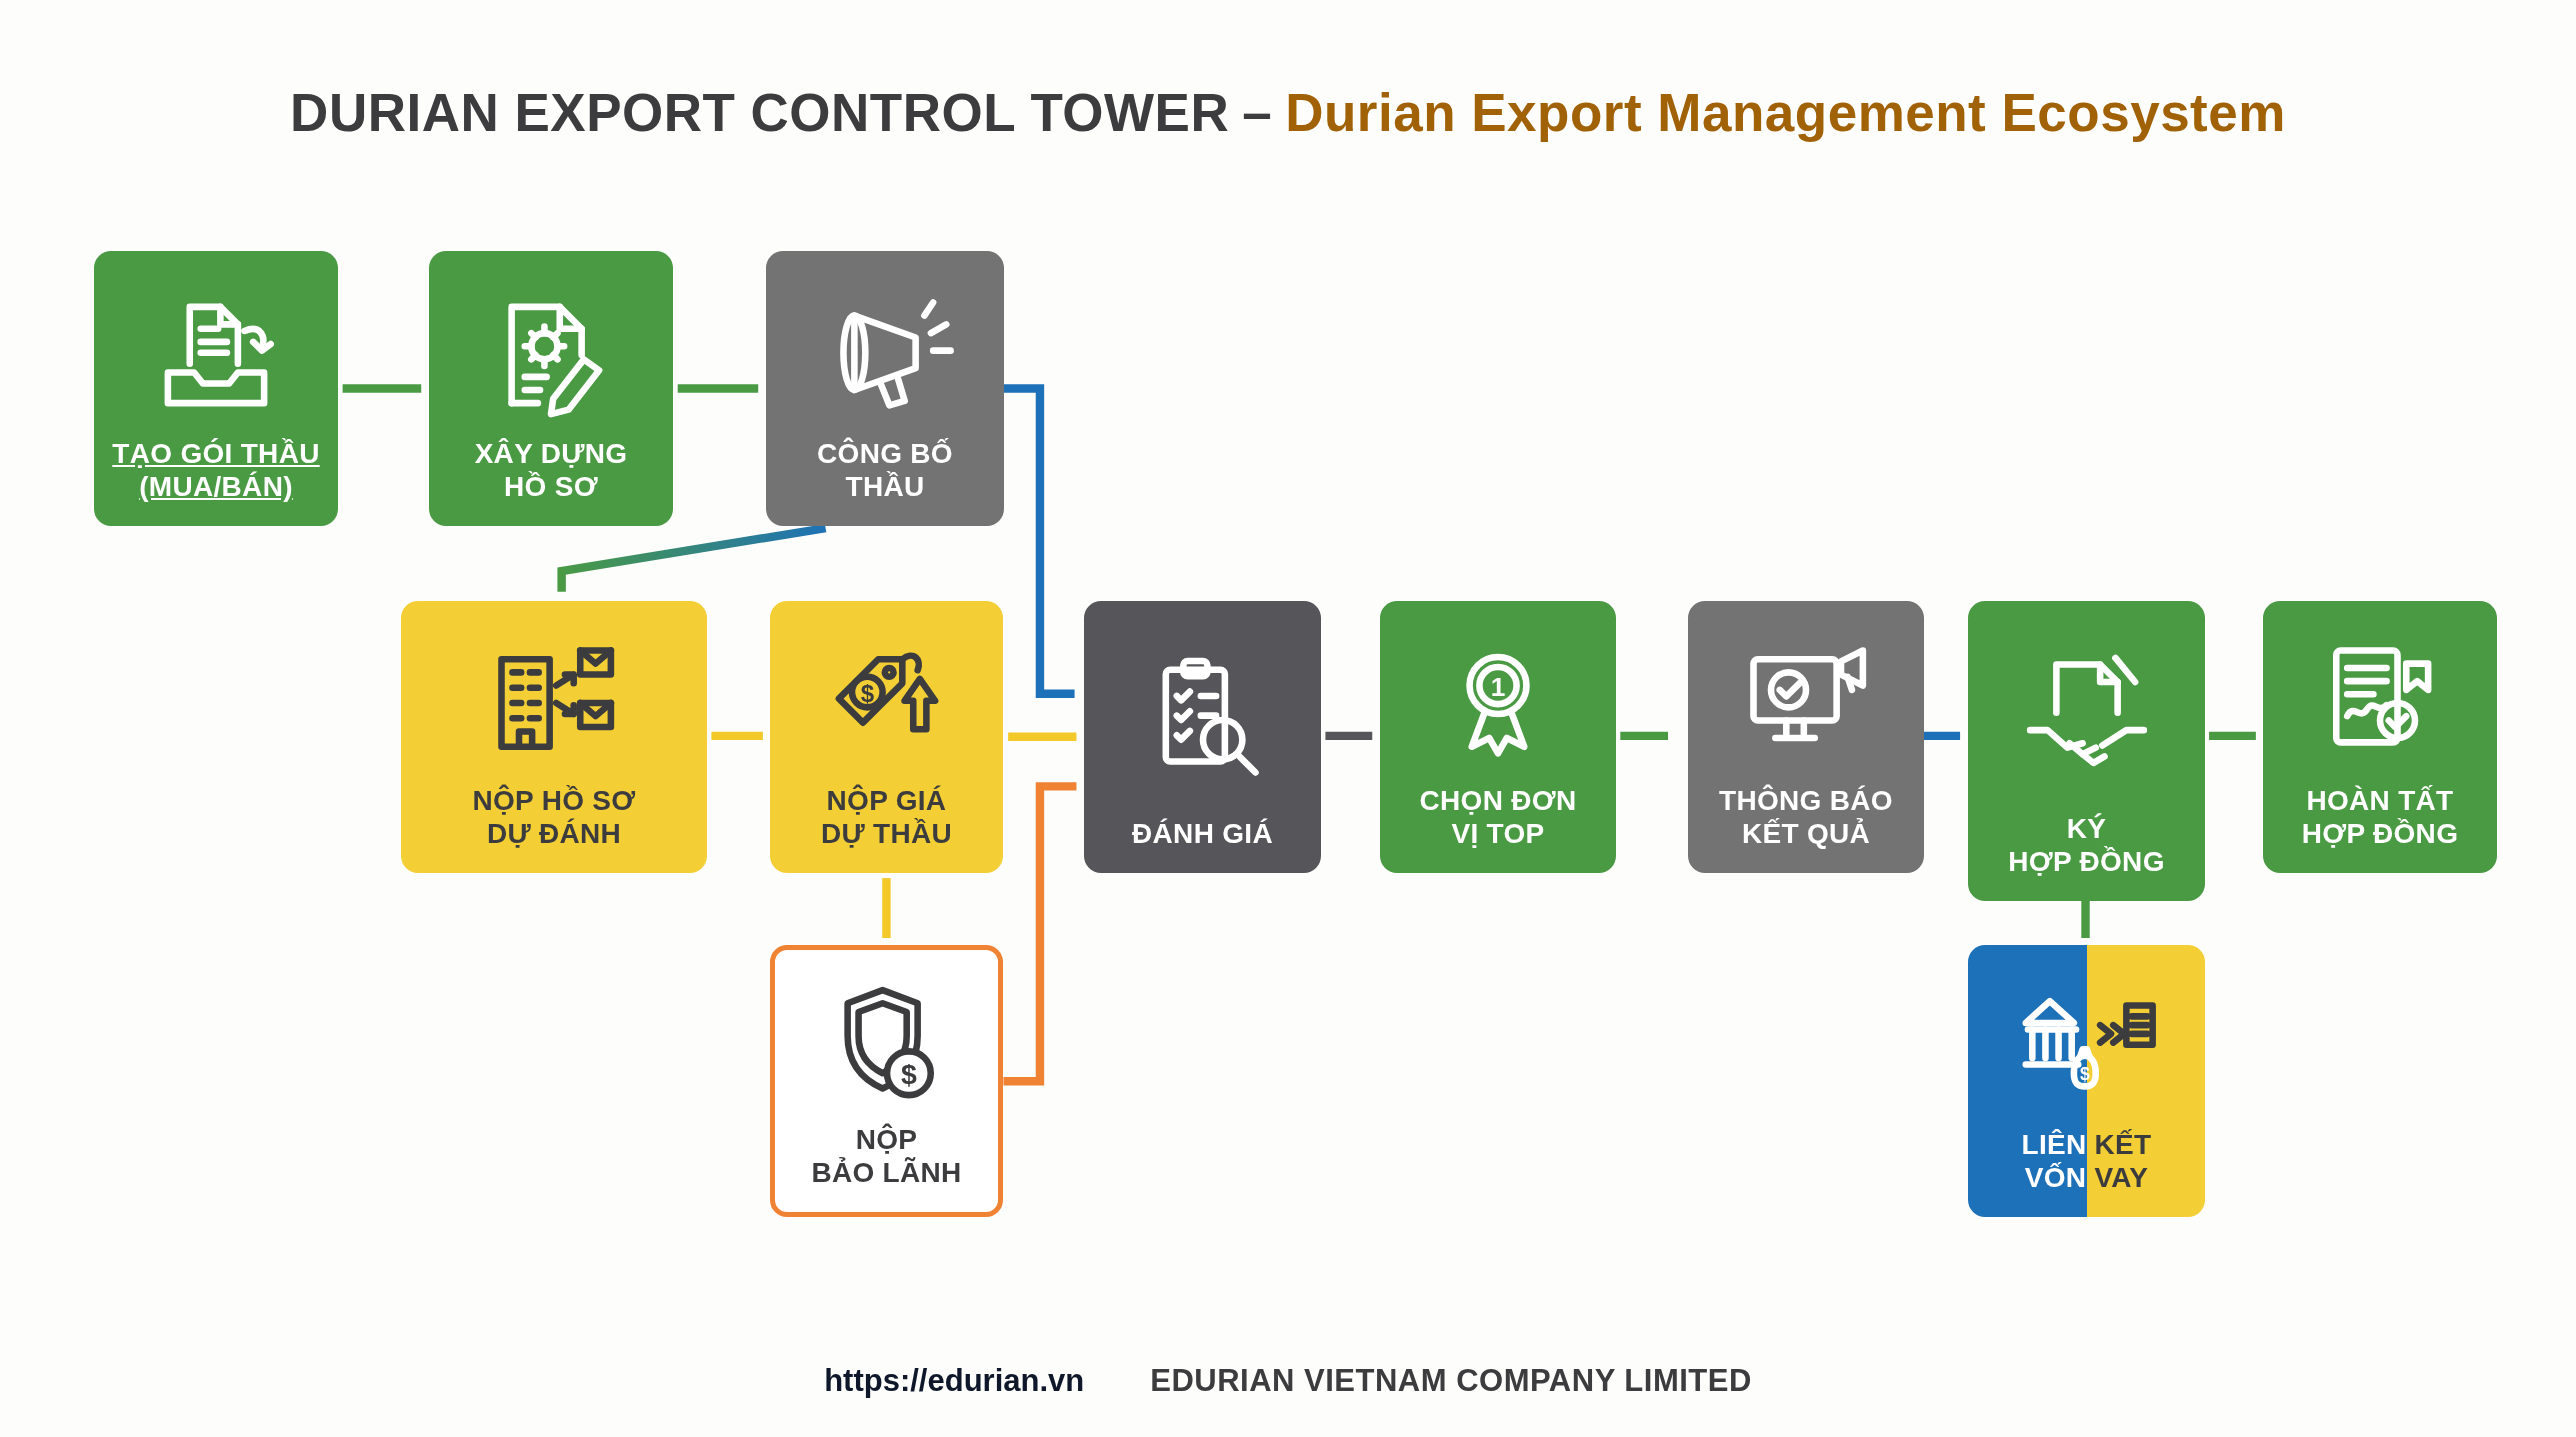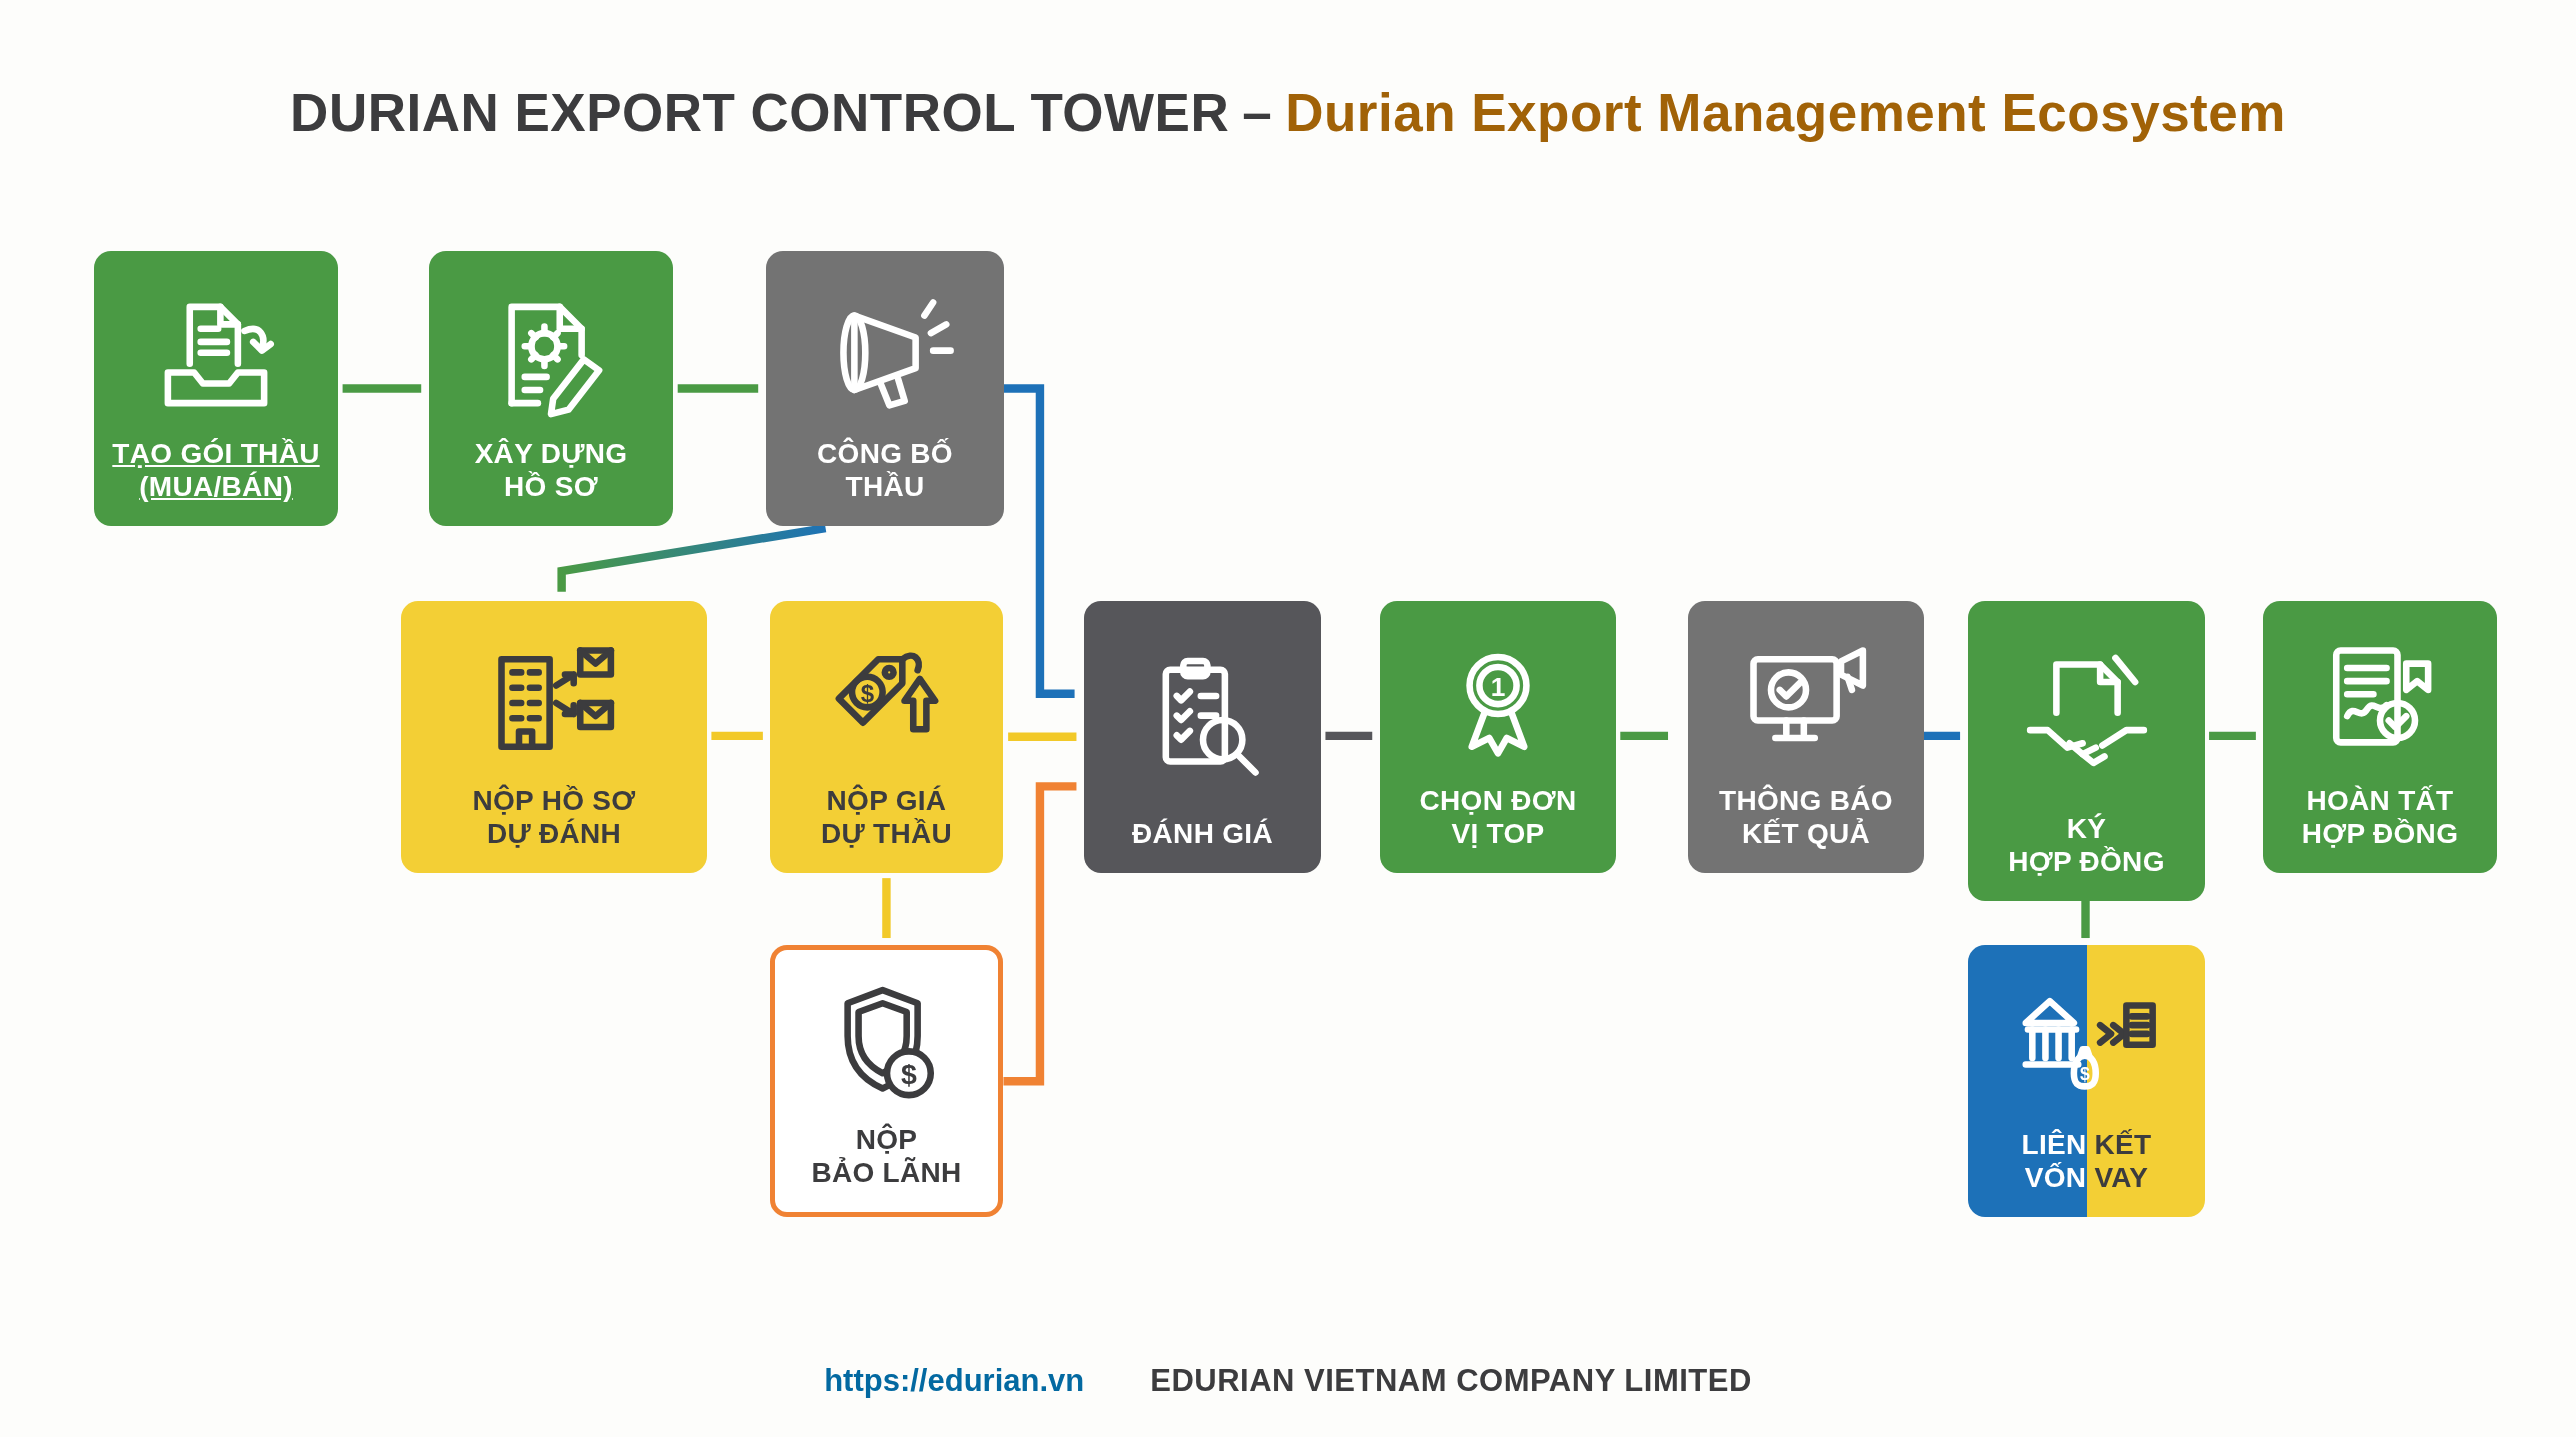--- a/index.html
+++ b/index.html
@@ -56,21 +56,21 @@
   
   .arrows{position:absolute;inset:0;width:2576px;height:1438px;z-index:0;}
   .node{z-index:1;}
   .arrows path{fill:none;stroke-width:9;}
   
   .footer{
     position:absolute;left:0;right:0;bottom:39px;
     display:flex;justify-content:center;align-items:baseline;gap:66px;
     font-size:31px;font-weight:700;
   }
-  .footer .url{color:#0369a1;text-decoration:none;}
+  .footer .url{color:#0f172a;text-decoration:none;}
   .footer .company{color:#3c3c3e;letter-spacing:0.5px;}
 </style>
 </head>
 <body>
 
 <div class="canvas">
 
   <div class="title">
     <span class="main">DURIAN EXPORT CONTROL TOWER</span><span class="dash">–</span><span class="sub">Durian Export Management Ecosystem</span>
   </div>

